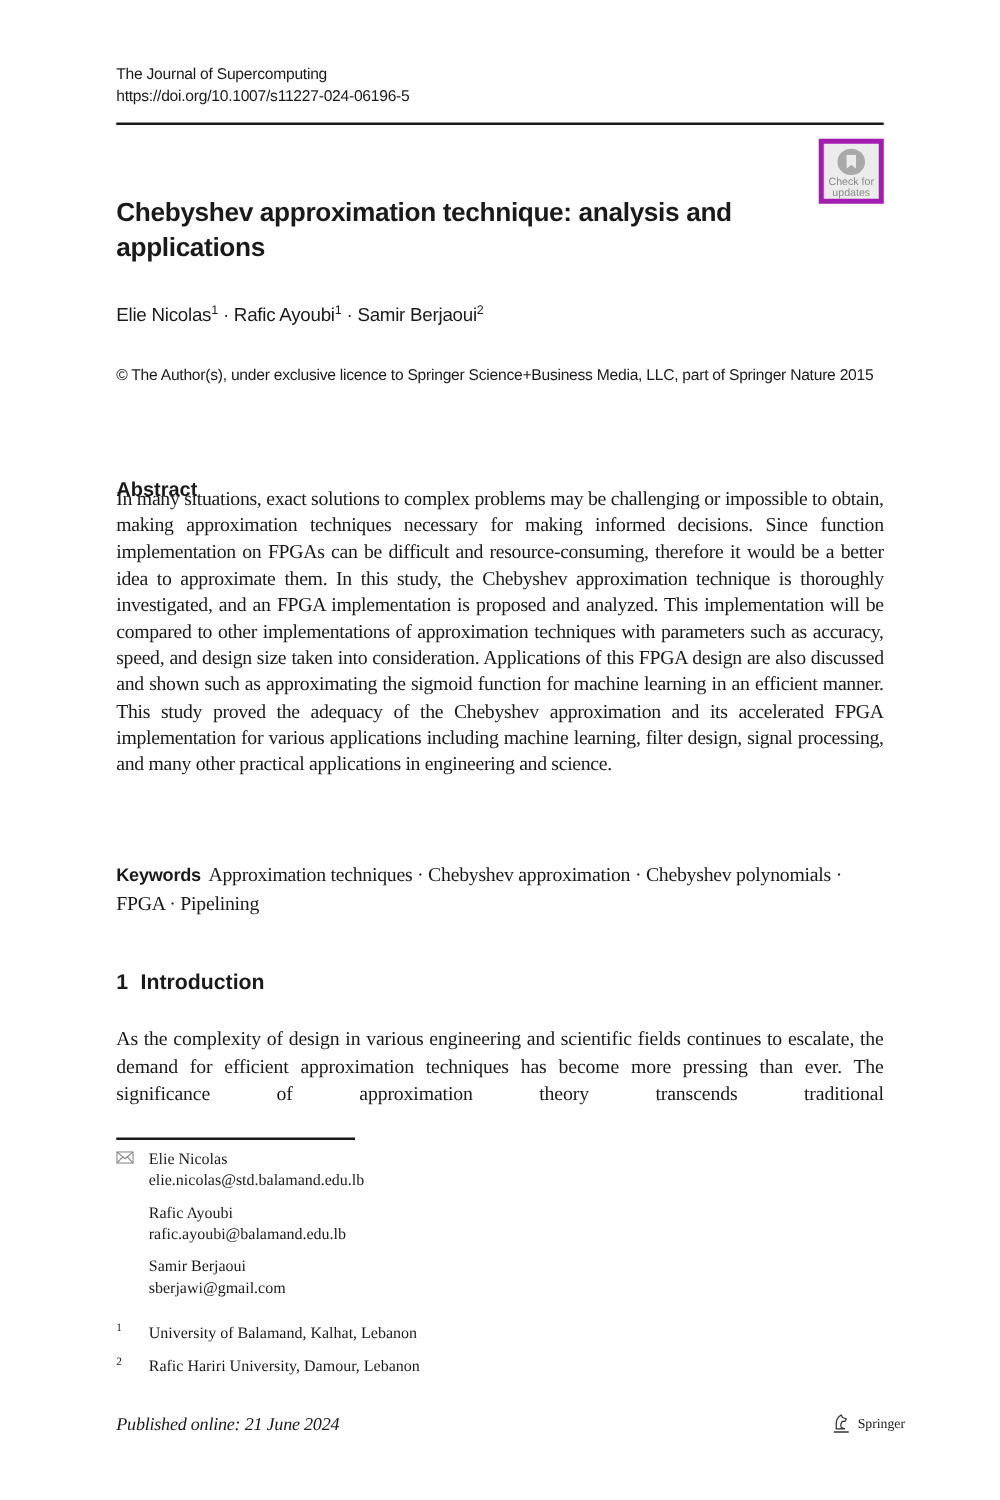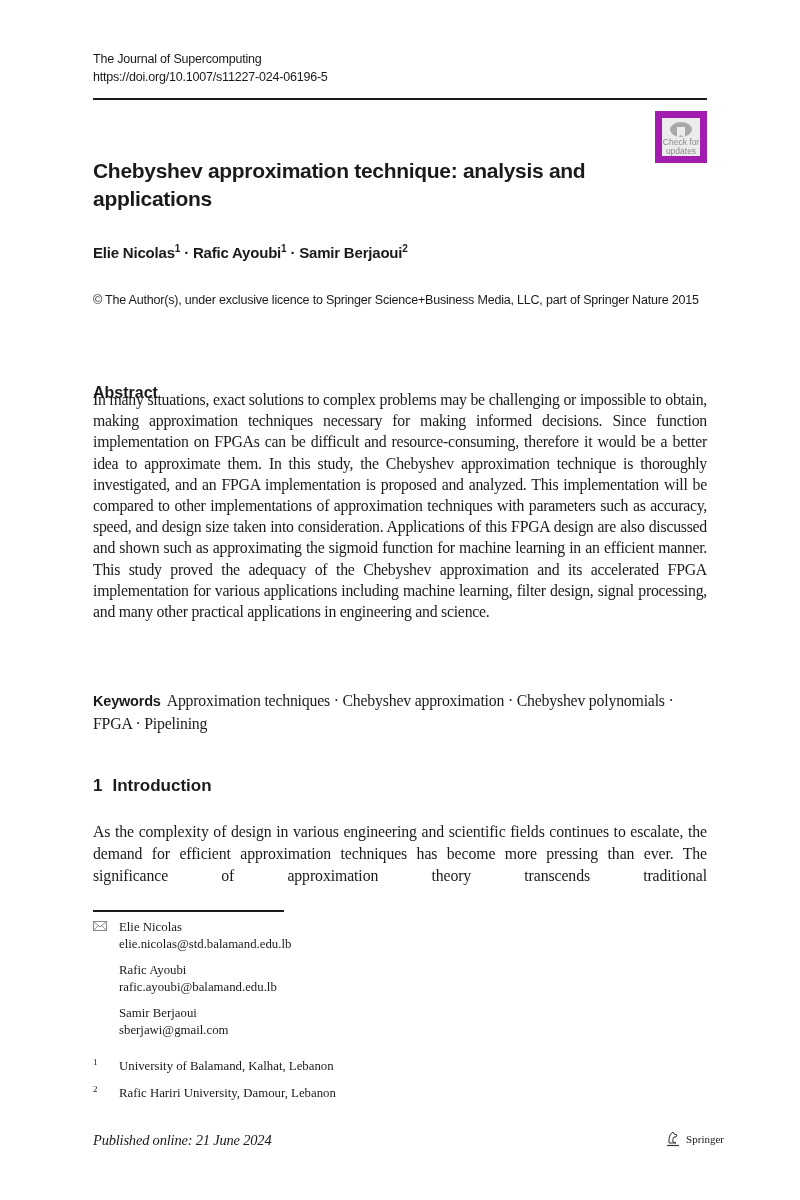--- a/index.html
+++ b/index.html
@@ -8,37 +8,37 @@
       overflow: hidden; color: #1a1a1a;
     }
     .sans { font-family: "Liberation Sans", "DejaVu Sans", sans-serif; }
     .serif { font-family: "Liberation Serif", "DejaVu Serif", serif; }
 
     .header { position: absolute; left: 93px; top: 50px; font-size: 12.5px; line-height: 18px; letter-spacing: -0.2px; }
     .header-rule { position: absolute; left: 93px; top: 98px; width: 614px; height: 2px; background: #1a1a1a; }
 
     .check-updates {
       position: absolute; left: 655px; top: 111px; width: 52px; height: 52px;
-      background: #ececec; border: 7px solid #a21caf; box-sizing: border-box;
+      background: #ececec; border: 4px solid #a21caf; box-sizing: border-box;
       display: flex; flex-direction: column; align-items: center; justify-content: flex-start;
       padding-top: 4px;
     }
     .check-updates .badge-circle {
       width: 22px; height: 22px; border-radius: 50%; background: #a9a9a9; position: relative;
     }
     .check-updates .badge-circle::after {
       content: ""; position: absolute; left: 7px; top: 5px; width: 8px; height: 11px;
       background: #ececec; clip-path: polygon(0 0,100% 0,100% 100%,50% 72%,0 100%);
     }
     .check-updates .badge-text {
       font-size: 8.5px; line-height: 9px; color: #8a8a8a; text-align: center; margin-top: 1px;
     }
 
     .title { position: absolute; left: 93px; top: 157px; width: 520px; font-size: 21px; line-height: 28px; font-weight: bold; letter-spacing: -0.3px; }
-    .authors { position: absolute; left: 93px; top: 243px; font-size: 15px; font-weight: bold; letter-spacing: -0.2px; }
+    .authors { position: absolute; left: 93px; top: 243px; font-size: 15px; font-weight: normal; letter-spacing: -0.2px; }
     .authors sup { font-size: 10px; }
 
     .meta { position: absolute; left: 93px; top: 292px; width: 614px; font-size: 12.5px; line-height: 17.5px; letter-spacing: -0.2px; }
 
     .abstract-heading { position: absolute; left: 93px; top: 384px; font-size: 16px; font-weight: bold; }
     .abstract-body {
       position: absolute; left: 93px; top: 389px; width: 614px; font-size: 15.8px; line-height: 21.2px;
       text-align: justify; letter-spacing: -0.25px; hyphens: manual;
     }
 

